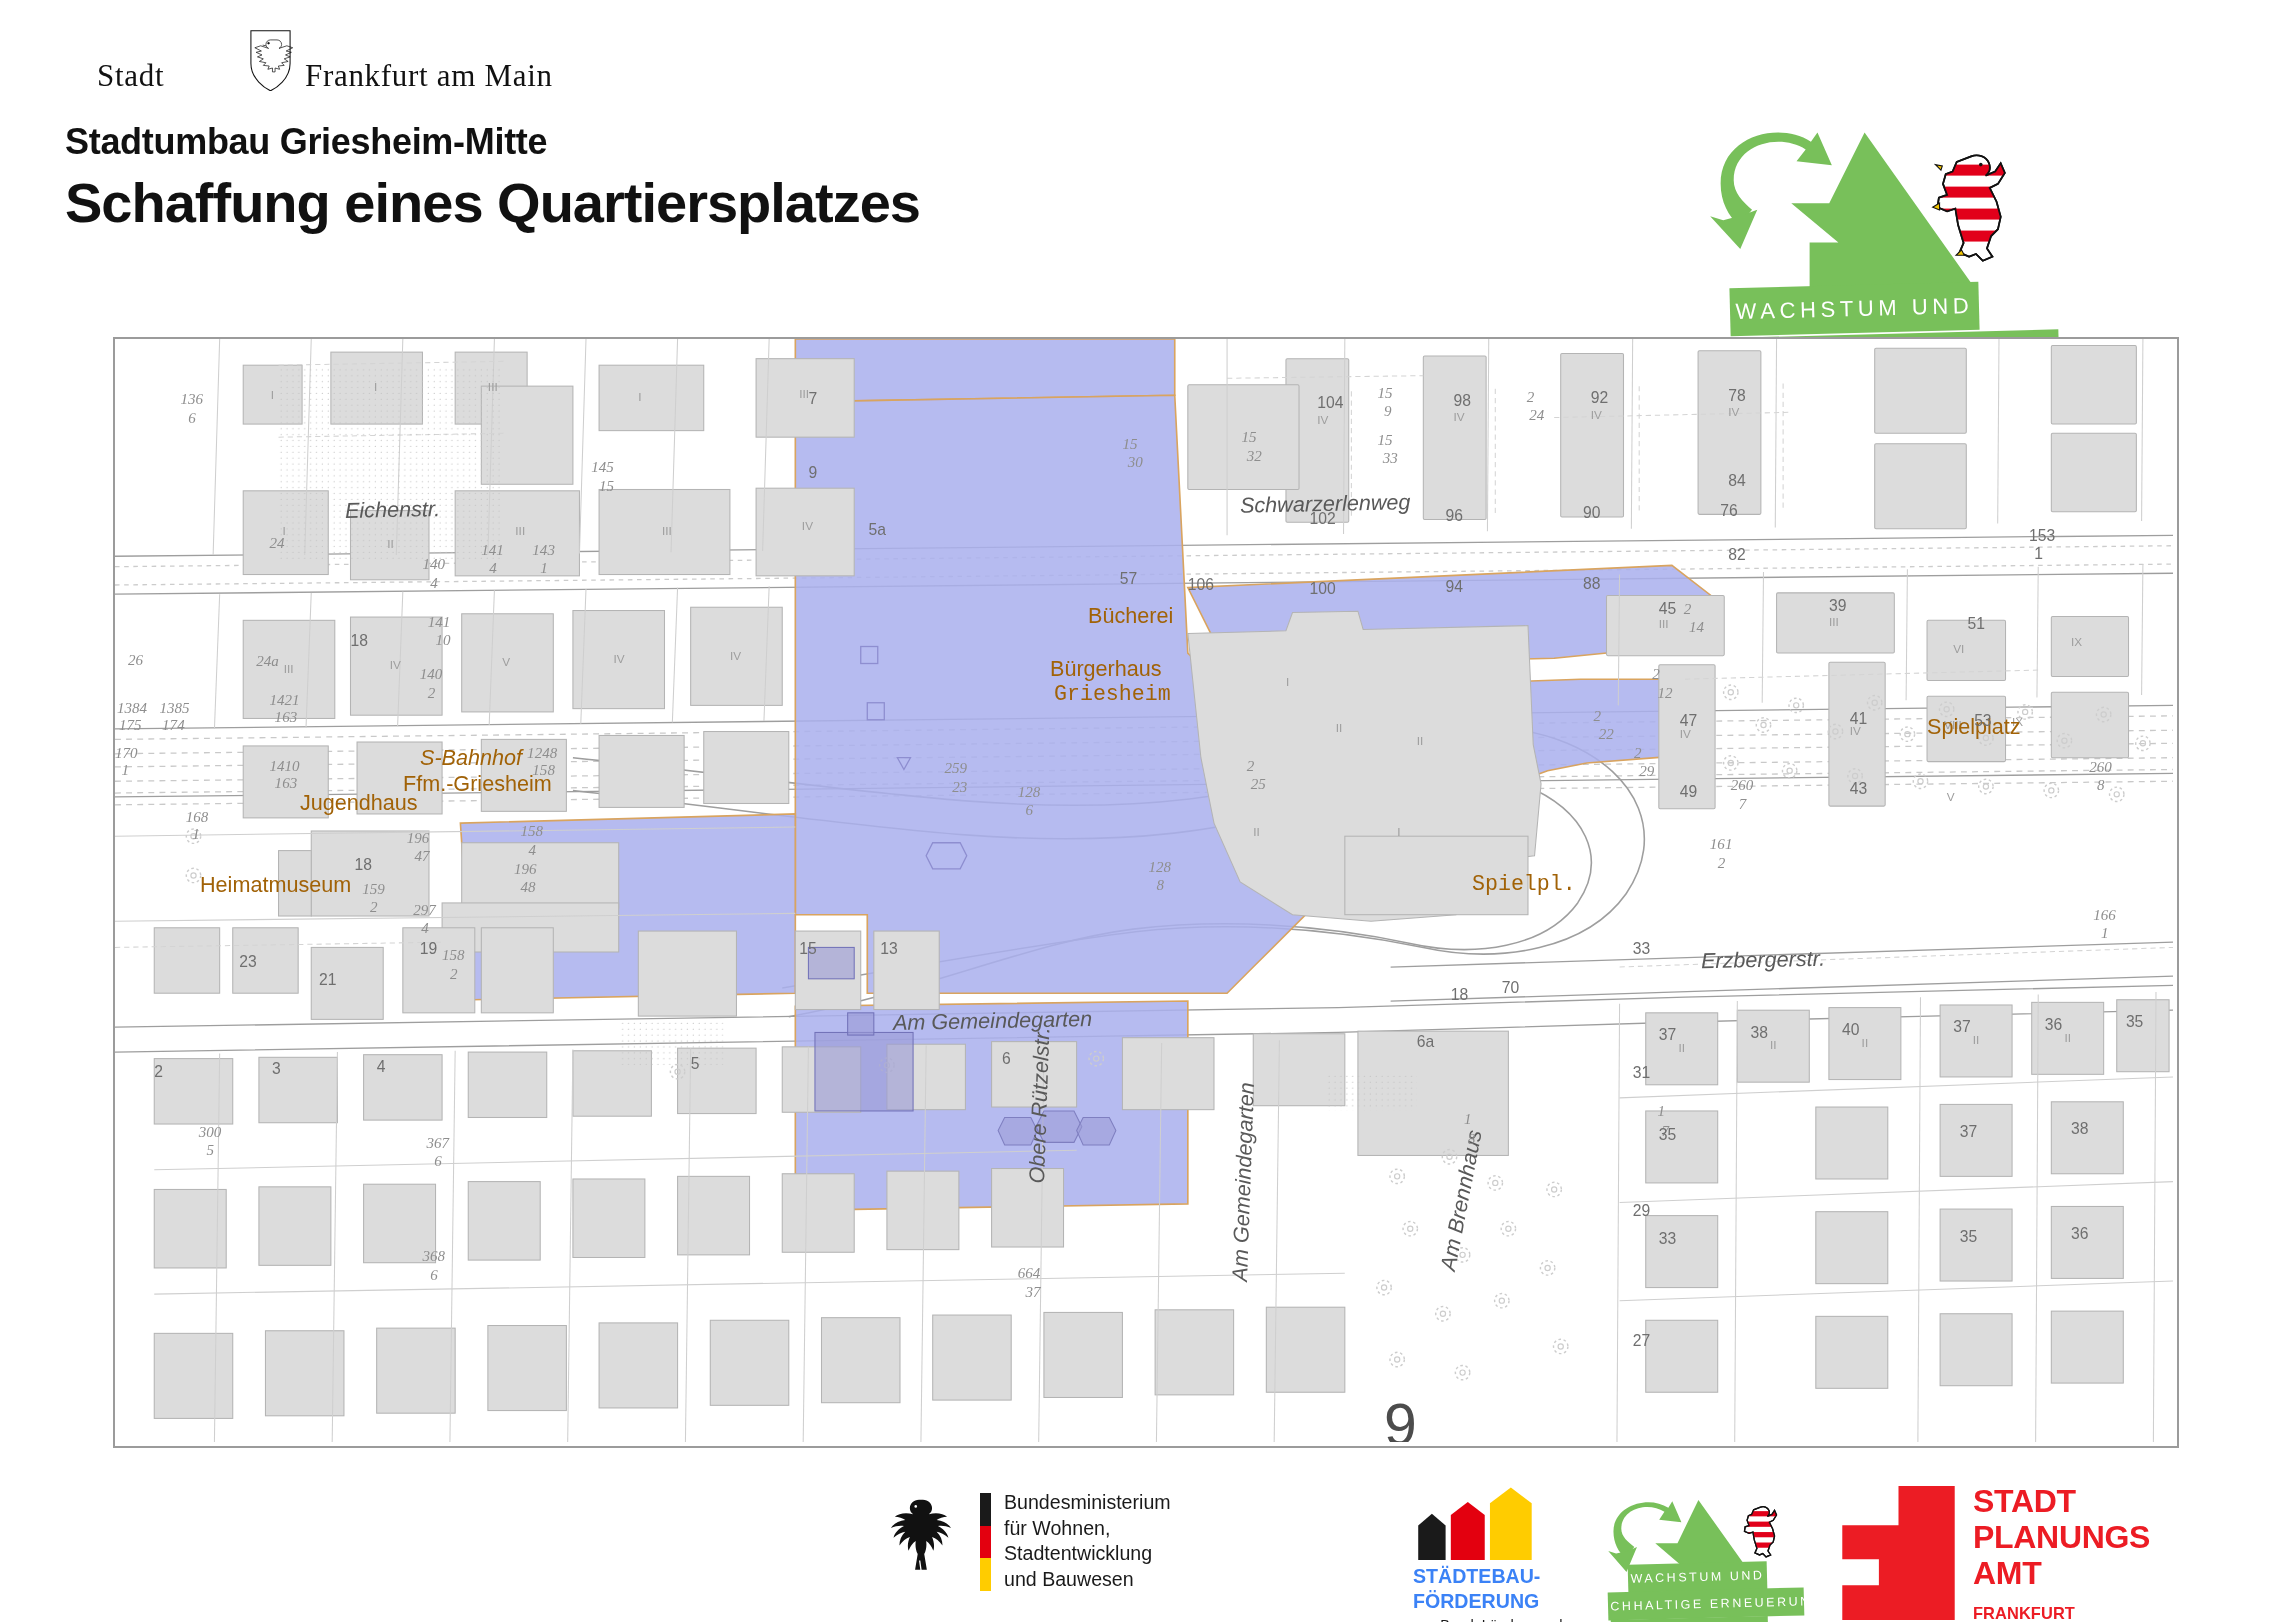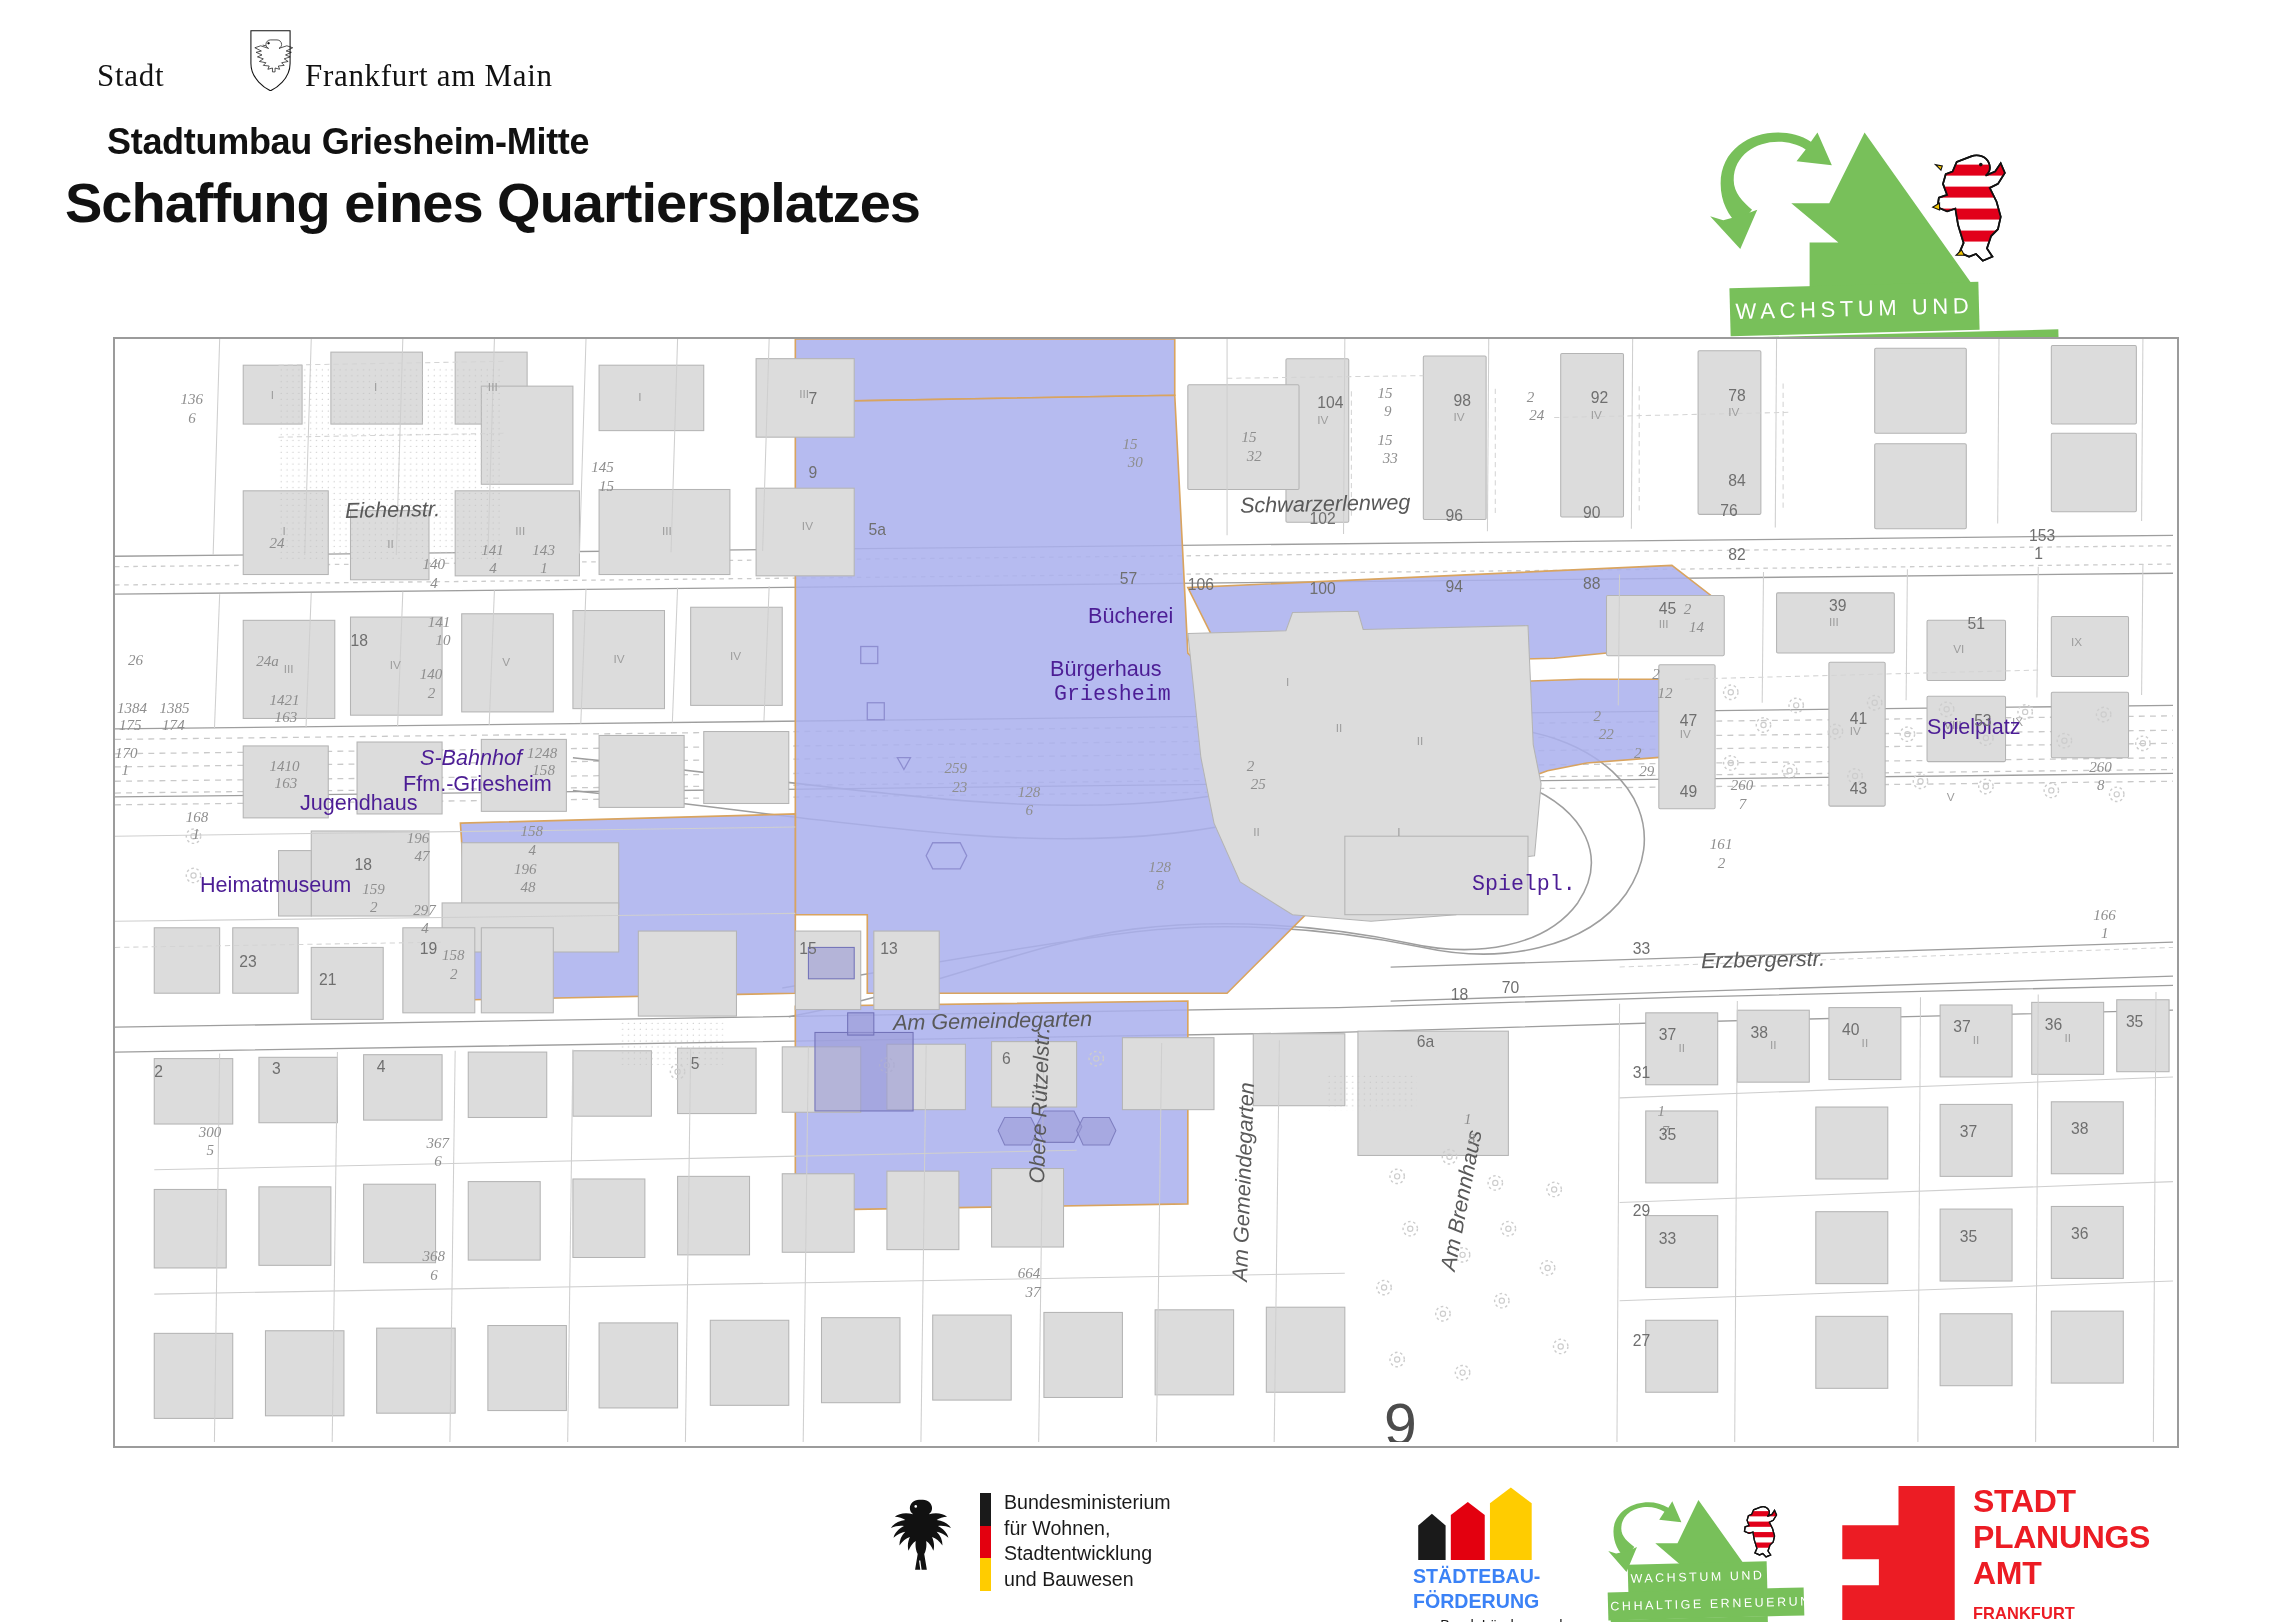--- a/index.html
+++ b/index.html
@@ -15,21 +15,21 @@
   #header{position:absolute;left:0;top:0;width:2295px;height:314px;}
 
   #city-logo{position:absolute;left:97px;top:34px;width:419px;height:59px;}
   #city-logo .eagle{position:absolute;left:150px;top:-6.5px;width:47px;height:63px;}
   #city-logo .ctext{position:absolute;left:0;top:23.6px;font-size:31px;letter-spacing:0.7px;
      font-family:"Liberation Serif",serif;color:#111;white-space:nowrap;}
   #city-logo .ctext2{position:absolute;left:208px;top:23.6px;font-size:31px;letter-spacing:0.7px;
      font-family:"Liberation Serif",serif;color:#111;white-space:nowrap;}
 
   #subtitle{position:absolute;left:65px;top:121px;font-size:36px;font-weight:bold;
-     color:#111;letter-spacing:-0.3px;white-space:nowrap;margin-left:42px;}
+     color:#111;letter-spacing:-0.3px;white-space:nowrap;}
   #maintitle{position:absolute;left:65px;top:170px;font-size:56px;font-weight:bold;
      color:#111;letter-spacing:-1px;white-space:nowrap;}
 
   
   #wachstum-logo{position:absolute;left:1701px;top:118px;width:458px;height:275px;}
   .w-band{position:absolute;background:#78c05a;color:#fff;display:flex;align-items:center;
      justify-content:center;font-weight:normal;white-space:nowrap;}
   .w-band.b1{left:29px;top:167px;width:249px;height:48px;font-size:22px;letter-spacing:4.6px;
      transform:rotate(-1.5deg);}
   .w-band.b2{left:0px;top:216px;width:358px;height:48px;font-size:22px;letter-spacing:4.6px;
@@ -39,21 +39,21 @@
 
   
   #map-frame{position:absolute;left:113px;top:337px;width:2062px;height:1107px;
      border:2px solid #9b9b9b;background:#ffffff;overflow:hidden;}
   #map-inner{position:absolute;left:0;top:0;width:100%;height:100%;}
   #map-svg{position:absolute;left:0;top:0;}
 
   .maplabel{position:absolute;color:#5a5a5a;white-space:nowrap;
      font-family:"Liberation Sans",sans-serif;}
   .street{font-style:italic;font-size:21.6px;color:#595959;}
-  .poi{font-size:21.6px;color:#4c1d95;}
+  .poi{font-size:21.6px;color:#a16207;}
 
   
   #footer{position:absolute;left:0;top:1472px;width:1909px;height:150px;}
 
   .bmwsb{position:absolute;left:870px;top:15.7px;}
   .bmwsb .flagbar{position:absolute;left:110px;top:5.2px;width:11px;height:98px;}
   .bmwsb .fb-black{position:absolute;left:0;top:0;width:11px;height:33px;background:#1a1a1a;}
   .bmwsb .fb-red{position:absolute;left:0;top:33px;width:11px;height:33px;background:#e3000f;}
   .bmwsb .fb-gold{position:absolute;left:0;top:65px;width:11px;height:33px;background:#ffcc00;}
   .bmwsb .btxt{position:absolute;left:134px;top:2.6px;font-size:19.6px;line-height:25.5px;color:#1a1a1a;}

